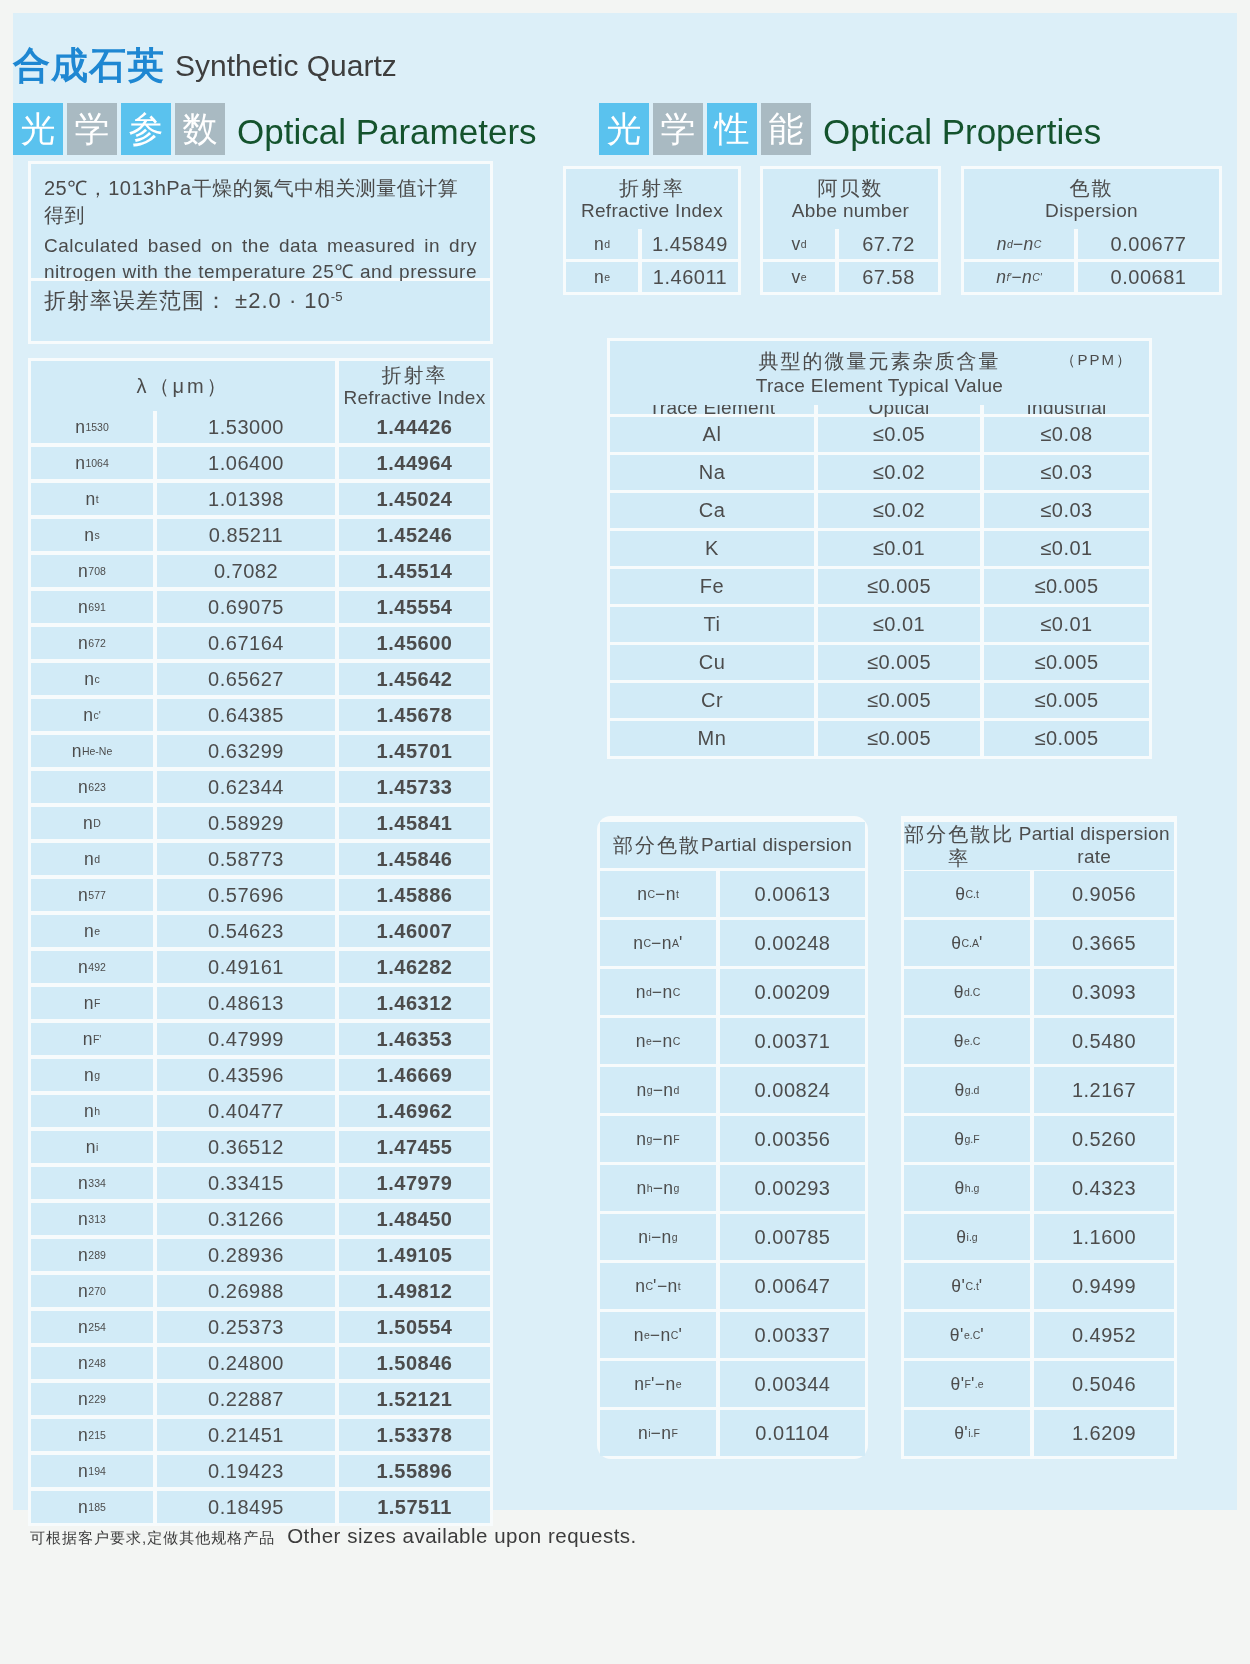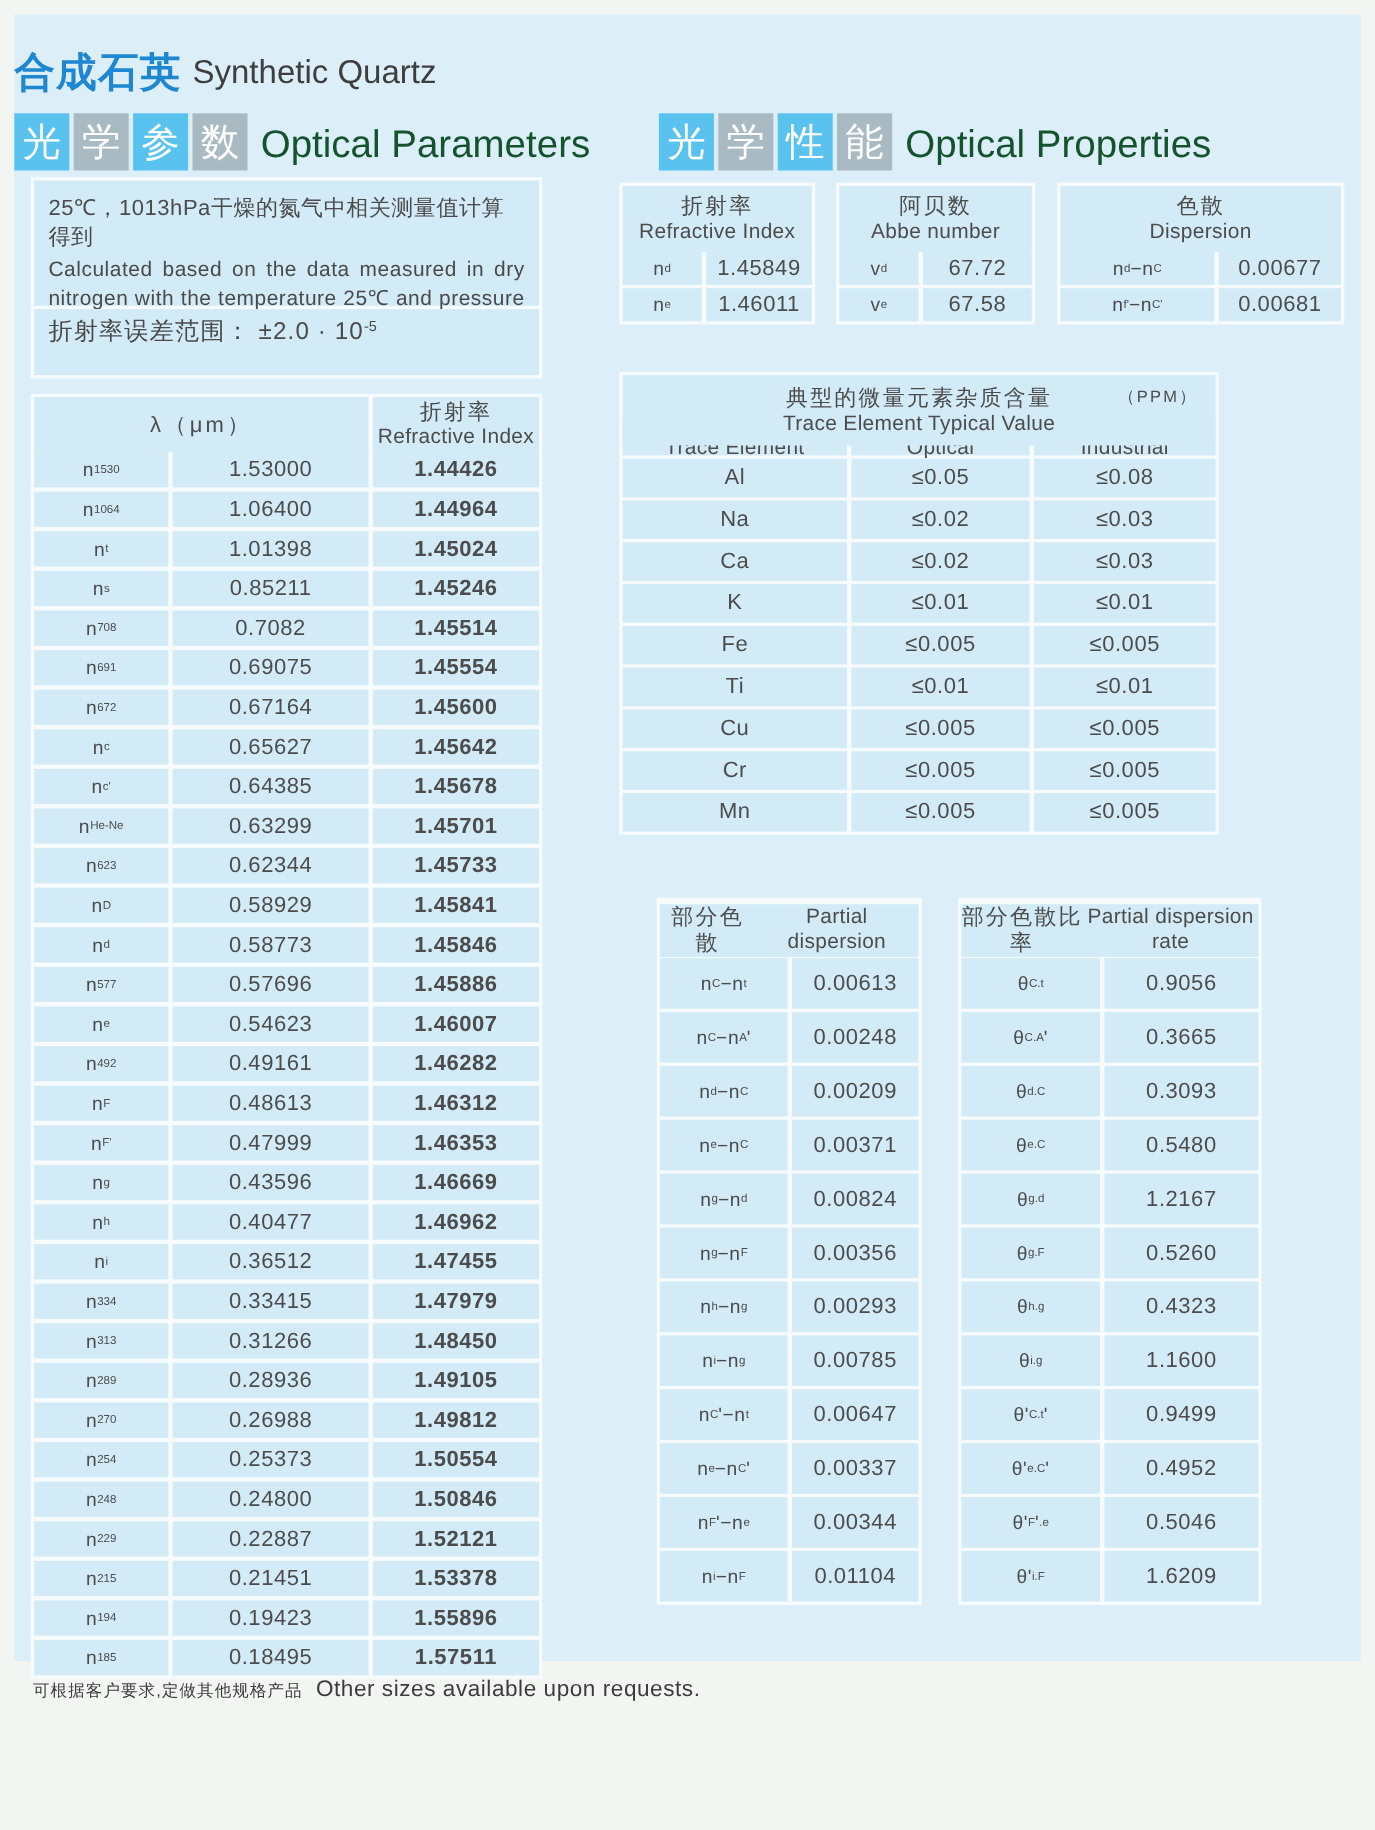--- a/index.html
+++ b/index.html
@@ -60,35 +60,35 @@
   .mini-row { display:flex; margin-top:5px; }
   .mini-tbl { width:178px; }
   .mini-tbl .trow:first-child { margin-top:0; }
   .mini-head { height:60px; flex-direction:column; }
   .mini-tbl .trow { height:30px; margin-top:3px; }
   .mini-tbl .head-row { height:60px; margin-top:0; }
   .mini-tbl .c0 { width:72px; font-size:17.5px; }
   .mini-tbl .c1 { flex:1; }
   .mini-2 { width:181px; margin-left:19px; }
   .mini-3 { width:261px; margin-left:20px; }
-  .mini-3 .c0 { width:140px; }
-
-  .trace-tbl { width:545px; margin-top:43px;justify-content:space-between; }
+  .mini-3 .c0 { width:110px;font-style:italic; }
+
+  .trace-tbl { margin-left:44px; width:545px; margin-top:43px;justify-content:space-between; }
   .trace-title { height:64px; flex-direction:column; position:relative; }
   .trace-title .line1 { font-size:20px; letter-spacing:2px; }
   .trace-unit { position:absolute; right:16px; top:10px; font-size:15px; letter-spacing:2px; }
   .trace-tbl .head-row { height:58px; margin-top:3px; }
   .trace-tbl .head-row .tcell { flex-direction:column; }
   .trace-tbl .trow { height:35px; margin-top:3px; }
   .trace-tbl .c0 { width:204px; }
   .trace-tbl .c1 { width:162px; }
   .trace-tbl .c2 { flex:1; }
 
   .bottom-row { display:flex; margin-top:57px; }
-  .pd-tbl { margin-left:34px; width:241px; }
+  .pd-tbl { margin-left:34px; width:271px;border-radius:14px; }
   .rate-tbl { margin-left:33px; width:276px; }
   .pd-tbl .head-row, .rate-tbl .head-row { height:58px; margin-top:0; flex-direction:column; }
   .pd-tbl .trow, .rate-tbl .trow { height:46px; margin-top:3px; }
   .pd-tbl .c0 { width:116px; font-size:17.5px; }
   .pd-tbl .c1 { flex:1; }
   .rate-tbl .c0 { width:126px; font-size:17.5px; }
   .rate-tbl .c1 { flex:1; }
 
   
   .footer { position:absolute; left:30px; top:1524px; color:#3c3c3c; }

